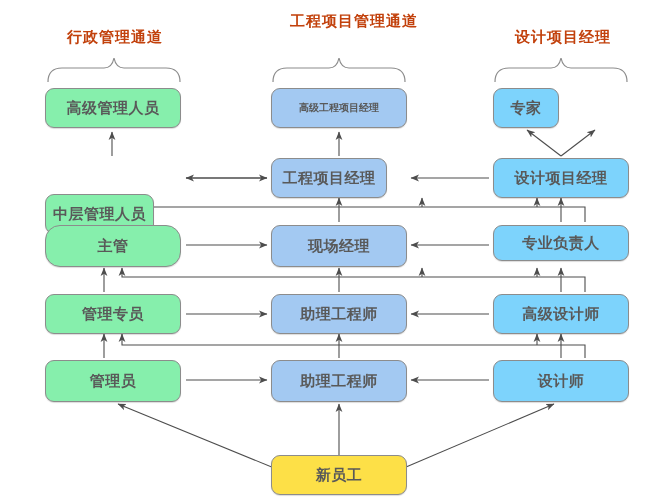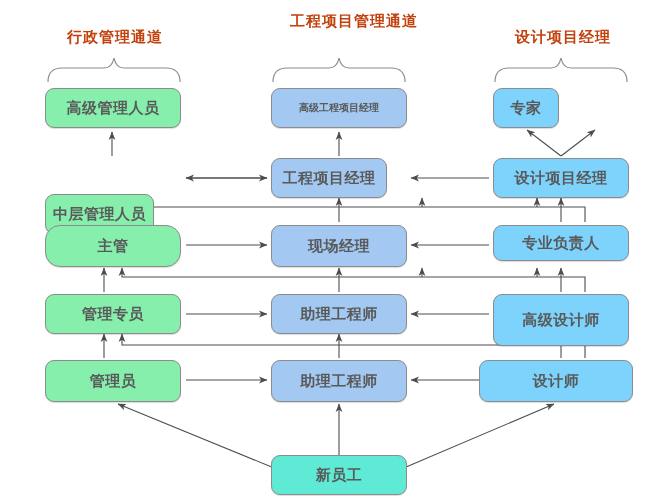--- a/index.html
+++ b/index.html
@@ -21,21 +21,21 @@
     color:#595959;
     font-weight:bold;
     font-size:15px;
     letter-spacing:0.5px;
     white-space:nowrap;
     box-shadow:0 1px 1px rgba(0,0,0,0.14);
   }
   .col-admin{background:#86efac;}
   .col-eng{background:#A3C9F2;}
   .col-design{background:#7dd3fc;}
-  .node-entry{background:#5eead4;text-align:center;}
+  .node-entry{background:#fde047;text-align:center;}
   .node.tight{font-size:10px;letter-spacing:0px;}
   .lane-title{
     position:absolute;
     color:#c2410c;
     font-size:15px;
     font-weight:bold;
     letter-spacing:1px;
     white-space:nowrap;
     text-align:center;
   }
@@ -122,18 +122,18 @@
 
   <div class="node col-eng tight" style="left:271px;top:88px;width:136px;height:40px;">高级工程项目经理</div>
   <div class="node col-eng" style="left:271px;top:158px;width:116px;height:40px;">工程项目经理</div>
   <div class="node col-eng" style="left:271px;top:225px;width:136px;height:42px;">现场经理</div>
   <div class="node col-eng" style="left:271px;top:294px;width:136px;height:40px;">助理工程师</div>
   <div class="node col-eng" style="left:271px;top:360px;width:136px;height:42px;">助理工程师</div>
 
   <div class="node col-design" style="left:493px;top:88px;width:66px;height:40px;">专家</div>
   <div class="node col-design" style="left:493px;top:158px;width:136px;height:40px;">设计项目经理</div>
   <div class="node col-design" style="left:493px;top:225px;width:136px;height:36px;">专业负责人</div>
-  <div class="node col-design" style="left:493px;top:294px;width:136px;height:52px;">高级设计师</div>
-  <div class="node col-design" style="left:479px;top:360px;width:154px;height:42px;">设计师</div>
+  <div class="node col-design" style="left:493px;top:294px;width:136px;height:40px;">高级设计师</div>
+  <div class="node col-design" style="left:493px;top:360px;width:136px;height:42px;">设计师</div>
 
   <div class="node node-entry" style="left:271px;top:455px;width:136px;height:40px;">新员工</div>
 
 </div>
 
 </body></html>

